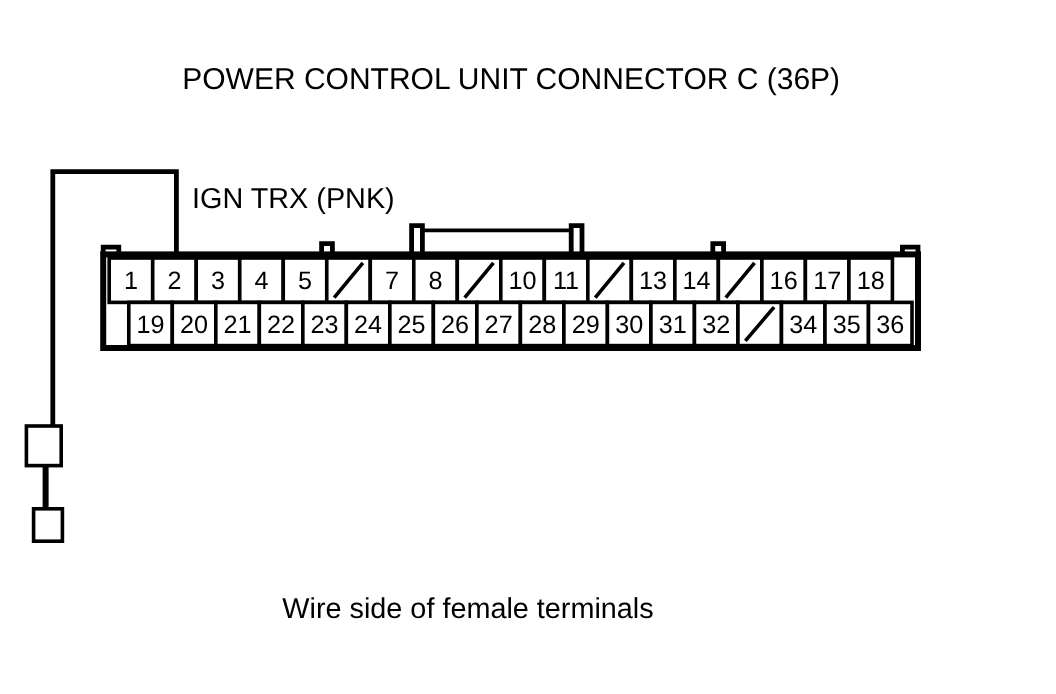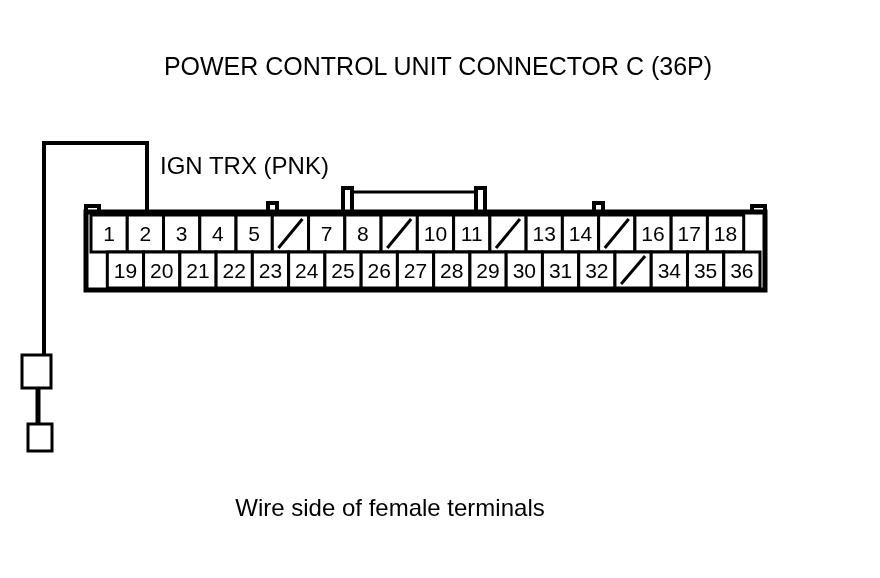--- a/index.html
+++ b/index.html
@@ -11,21 +11,21 @@
     position: relative;
     width: 880px;
     height: 578px;
     background: #ffffff;
     font-family: "Liberation Sans", sans-serif;
     color: #000000;
     overflow: hidden;
   }
   #title {
     position: absolute;
-    left: 12px;
+    left: 0;
     top: 52px;
     width: 852px;
     text-align: center;
     font-size: 25px;
     letter-spacing: 0px;
     white-space: nowrap;
   }
   #caption {
     position: absolute;
     left: 0;

